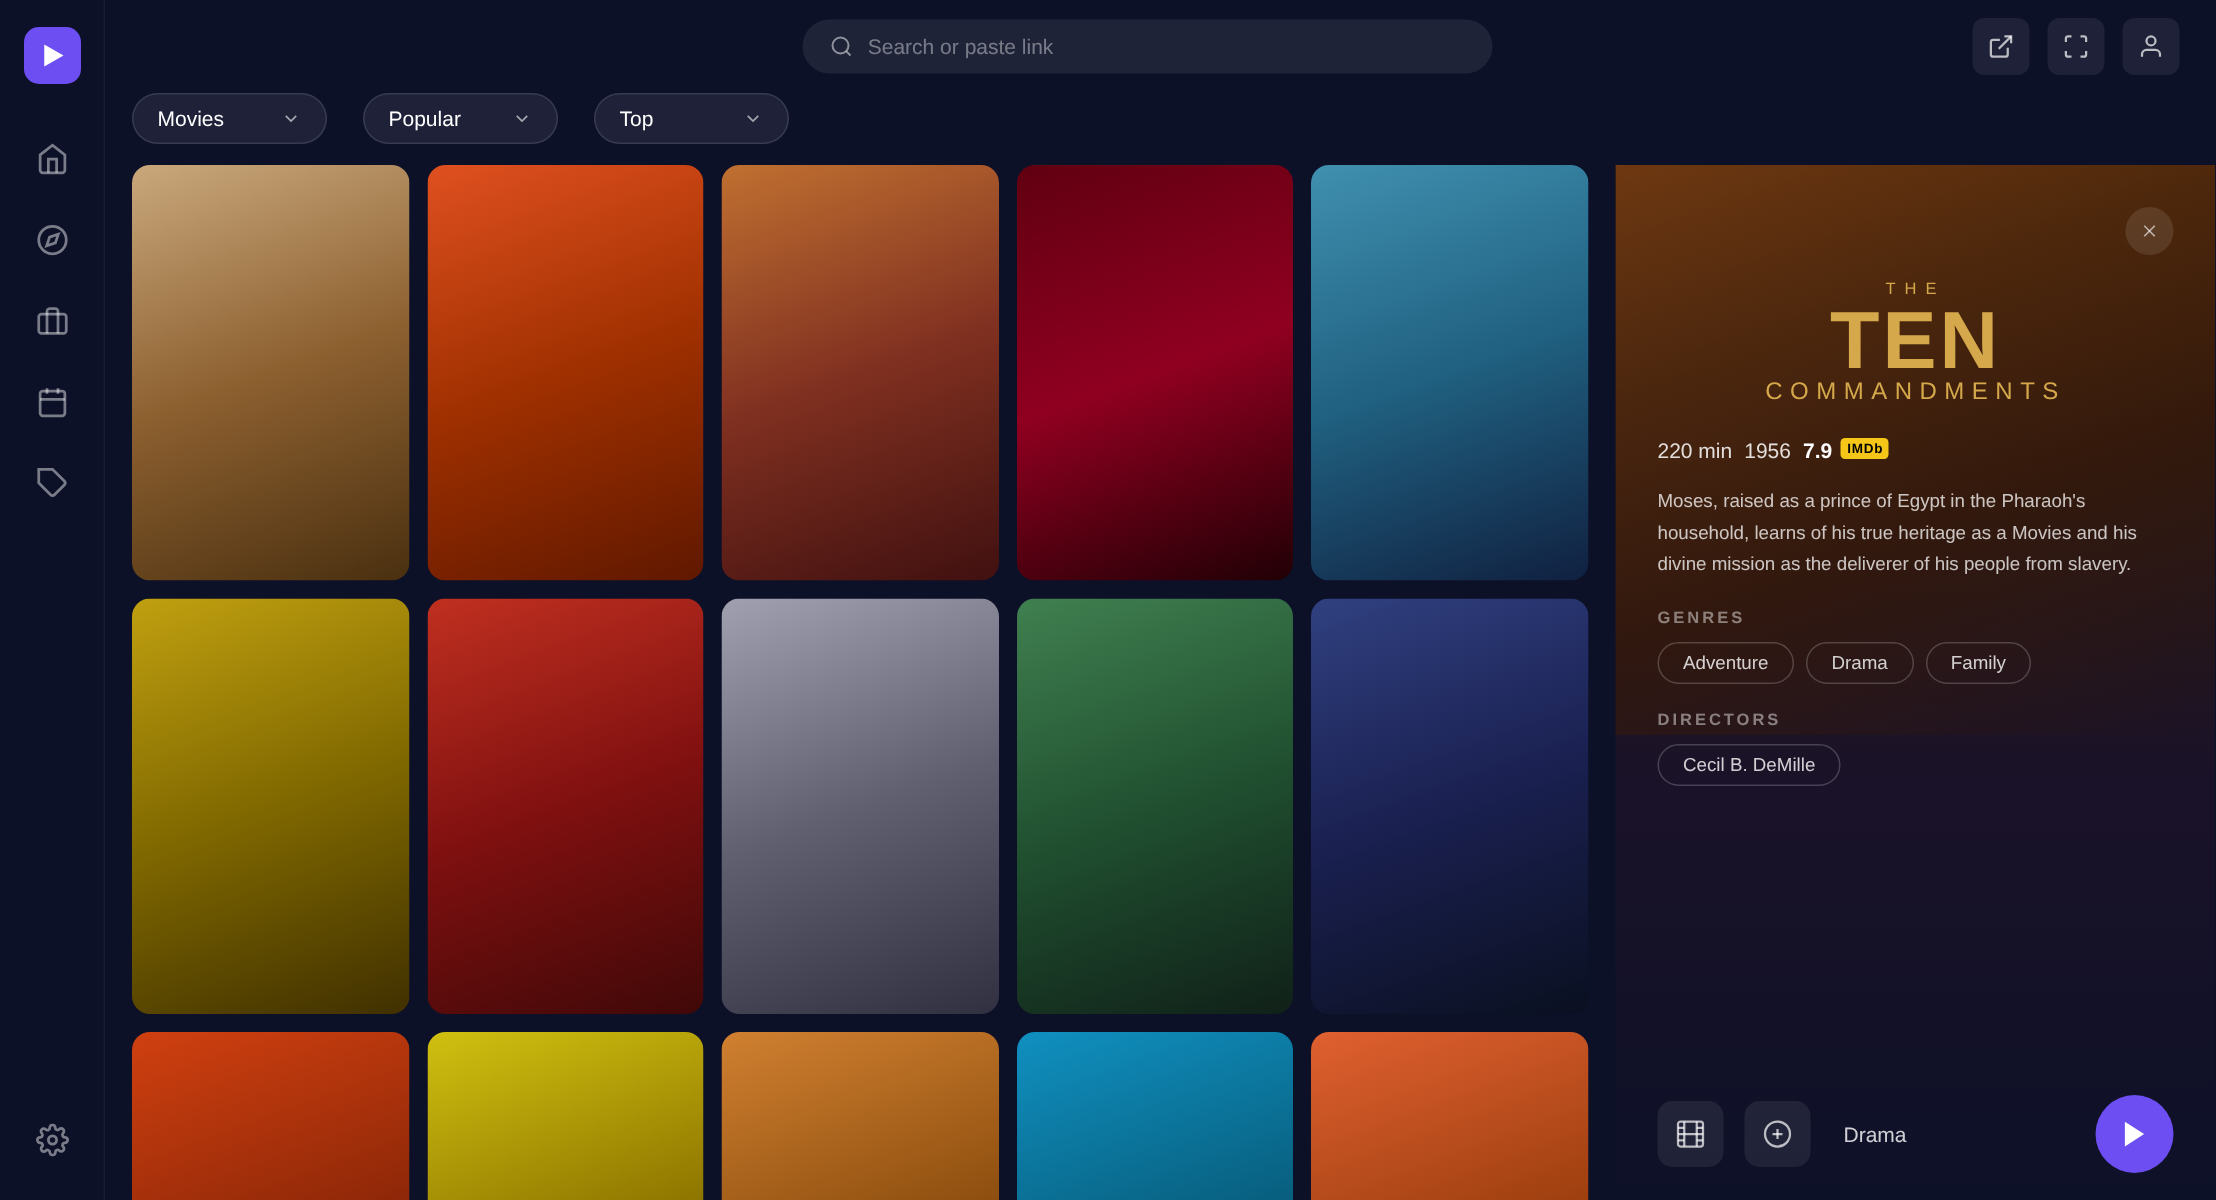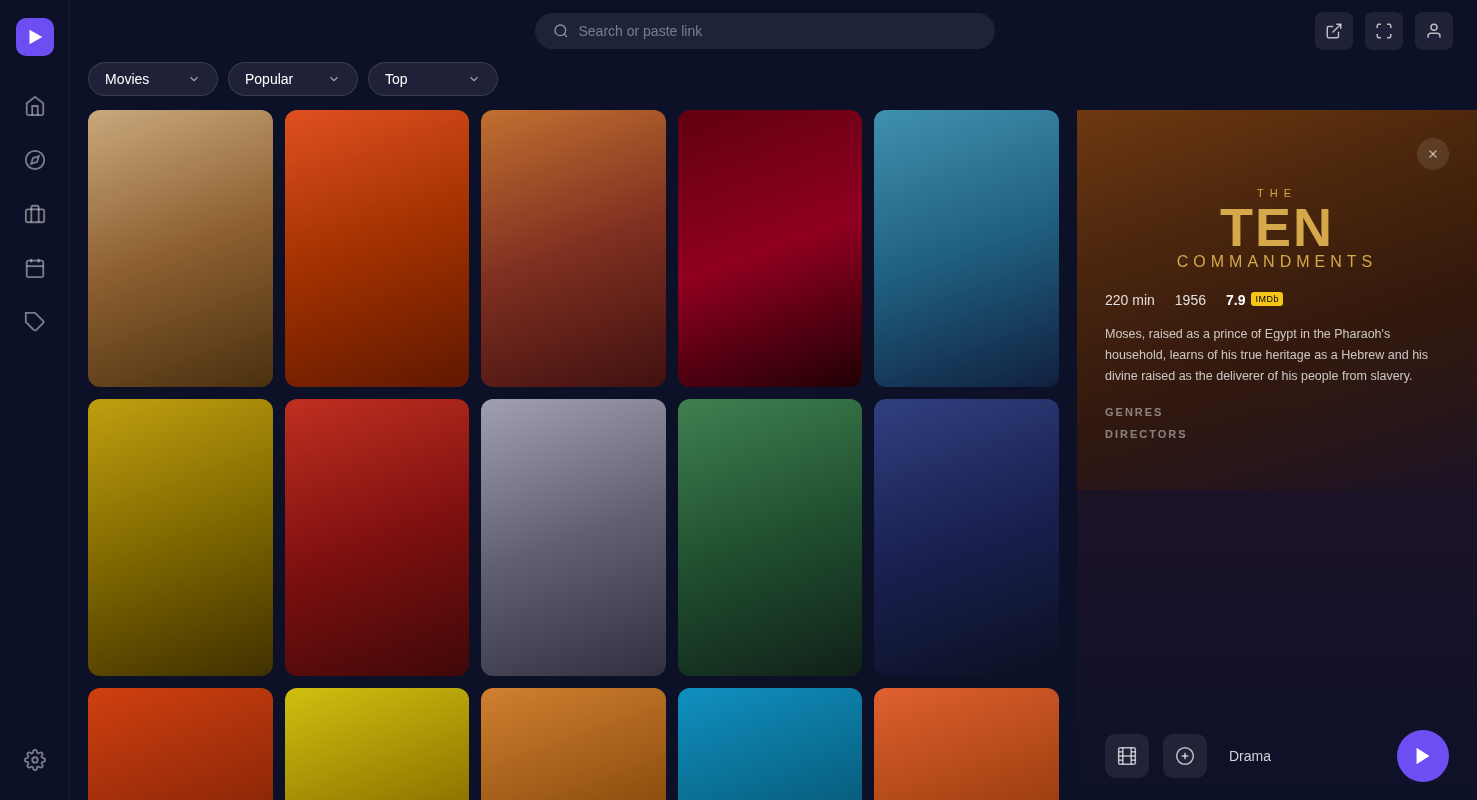--- a/index.html
+++ b/index.html
@@ -103,21 +103,21 @@
       display: flex;
       align-items: center;
       justify-content: center;
       color: rgba(255,255,255,0.7);
     }
     .header-btn svg { width: 18px; height: 18px; }
 
     
     .filters {
       display: flex;
-      gap: 10px;
+      gap: 24px;
       padding: 0 18px 14px 18px;
     }
     .filter-select {
       display: flex;
       align-items: center;
       gap: 8px;
       background: rgba(255,255,255,0.07);
       border: 1px solid rgba(255,255,255,0.12);
       border-radius: 22px;
       padding: 8px 16px;
@@ -255,41 +255,41 @@
       font-size: 16px;
       letter-spacing: 5px;
       color: #d4a84b;
       font-weight: 400;
       text-transform: uppercase;
     }
 
     .meta-row {
       display: flex;
       align-items: center;
-      gap: 20px;
+      gap: 8px;
       margin-bottom: 16px;
     }
     .meta-item {
       font-size: 14px;
       color: rgba(255,255,255,0.85);
       font-weight: 500;
     }
     .imdb-badge {
       display: flex;
       align-items: flex-start;
       gap: 6px;
       font-size: 14px;
       font-weight: 600;
       color: #fff;
     }
     .imdb-logo {
       background: #f5c518;
       color: #000;
       font-size: 9px;
-      font-weight: 400;
+      font-weight: 700;
       padding: 2px 4px;
       border-radius: 3px;
       letter-spacing: 0.5px;
     }
 
     .description {
       font-size: 12.5px;
       color: rgba(255,255,255,0.75);
       line-height: 1.65;
       margin-bottom: 20px;
@@ -551,25 +551,33 @@
 
         <div class="meta-row">
           <span class="meta-item">220 min</span>
           <span class="meta-item">1956</span>
           <div class="imdb-badge">
             <span>7.9</span>
             <span class="imdb-logo">IMDb</span>
           </div>
         </div>
 
-        <p class="description">Moses, raised as a prince of Egypt in the Pharaoh's household, learns of his true heritage as a Hebrew and his divine raised as the deliverer of his people from slavery.</p>
+        <p class="description">Moses, raised as a prince of Egypt in the Pharaoh's household, learns of his true heritage as a Movies and his divine mission as the deliverer of his people from slavery.</p>
 
         <div class="section-label">GENRES</div>
+        <div class="tags-row">
+          <span class="tag">Adventure</span>
+          <span class="tag">Drama</span>
+          <span class="tag">Family</span>
+        </div>
 
         <div class="section-label">DIRECTORS</div>
+        <div class="tags-row">
+          <span class="tag">Cecil B. DeMille</span>
+        </div>
 
         <div class="detail-footer">
           <button class="footer-icon-btn">
             <svg viewBox="0 0 24 24" fill="none" stroke="currentColor" stroke-width="1.8">
               <rect x="2" y="2" width="20" height="20" rx="2"></rect>
               <line x1="7" y1="2" x2="7" y2="22"></line>
               <line x1="17" y1="2" x2="17" y2="22"></line>
               <line x1="2" y1="12" x2="22" y2="12"></line>
               <line x1="2" y1="7" x2="7" y2="7"></line>
               <line x1="2" y1="17" x2="7" y2="17"></line>

